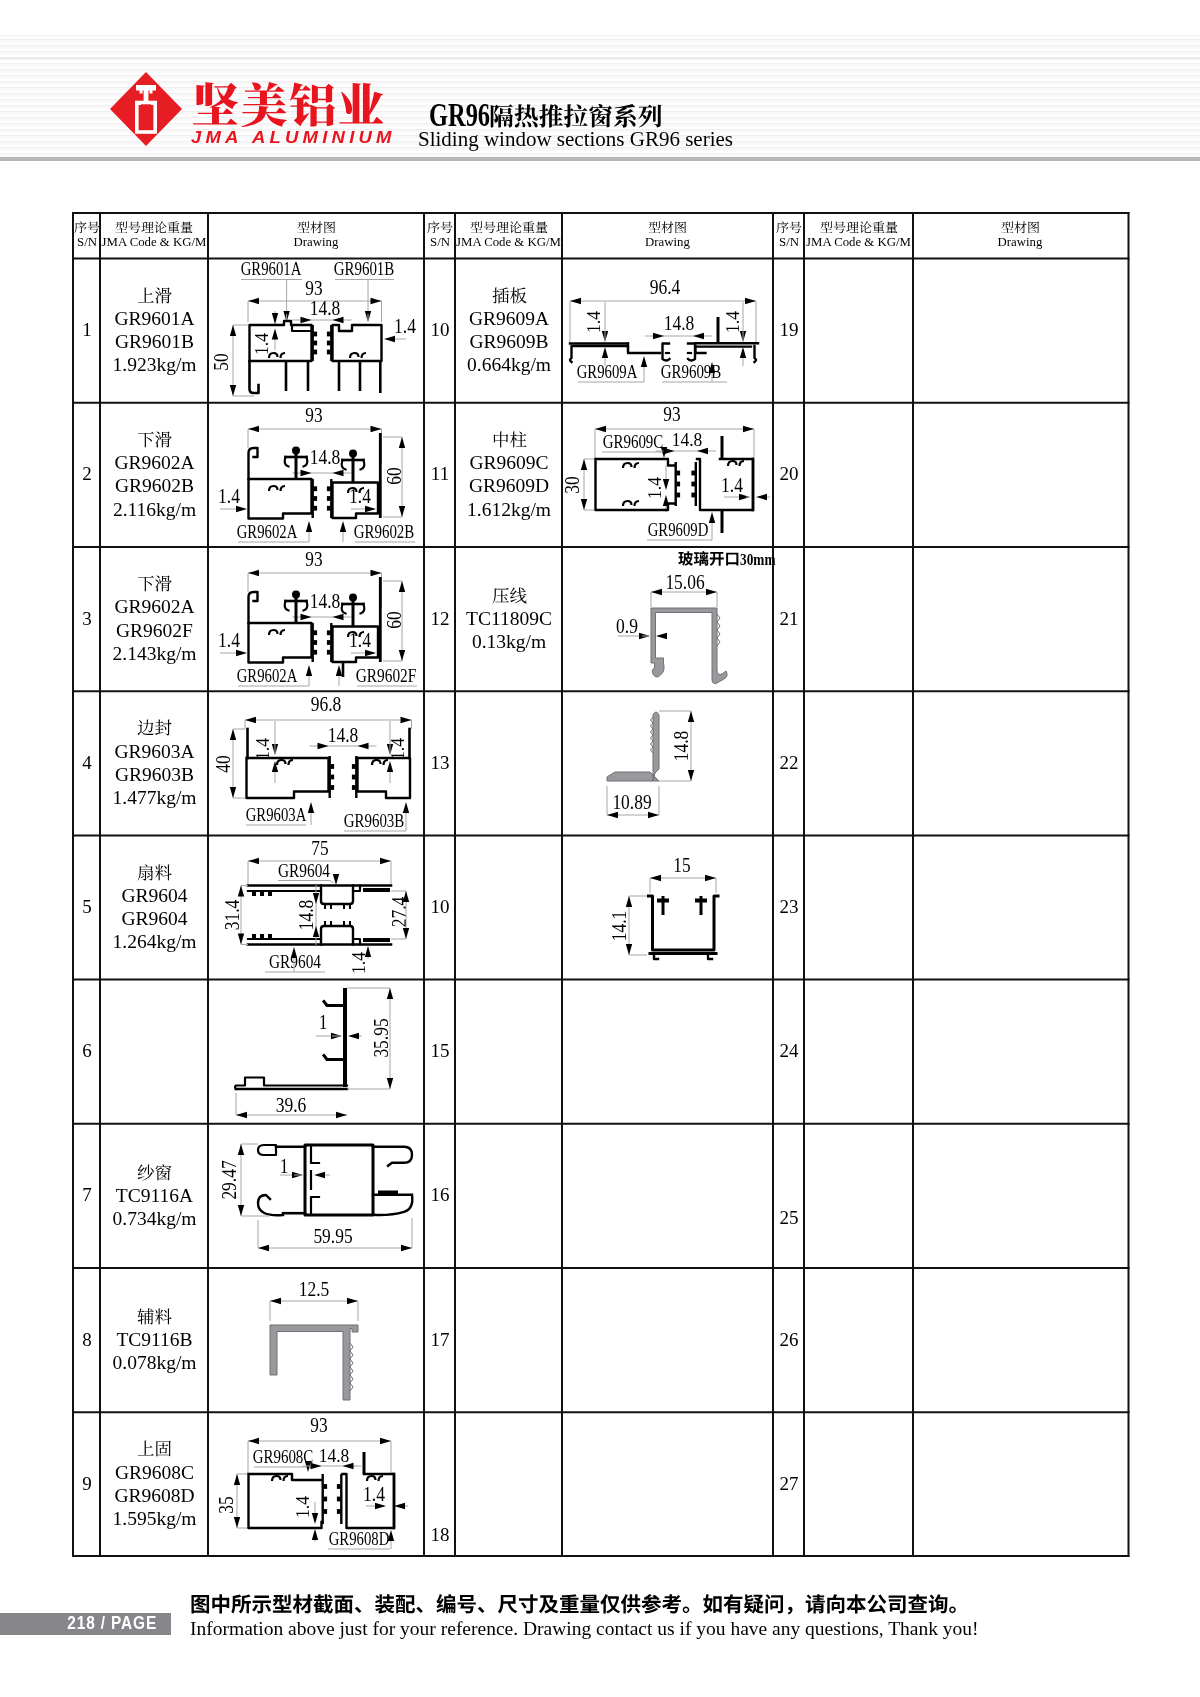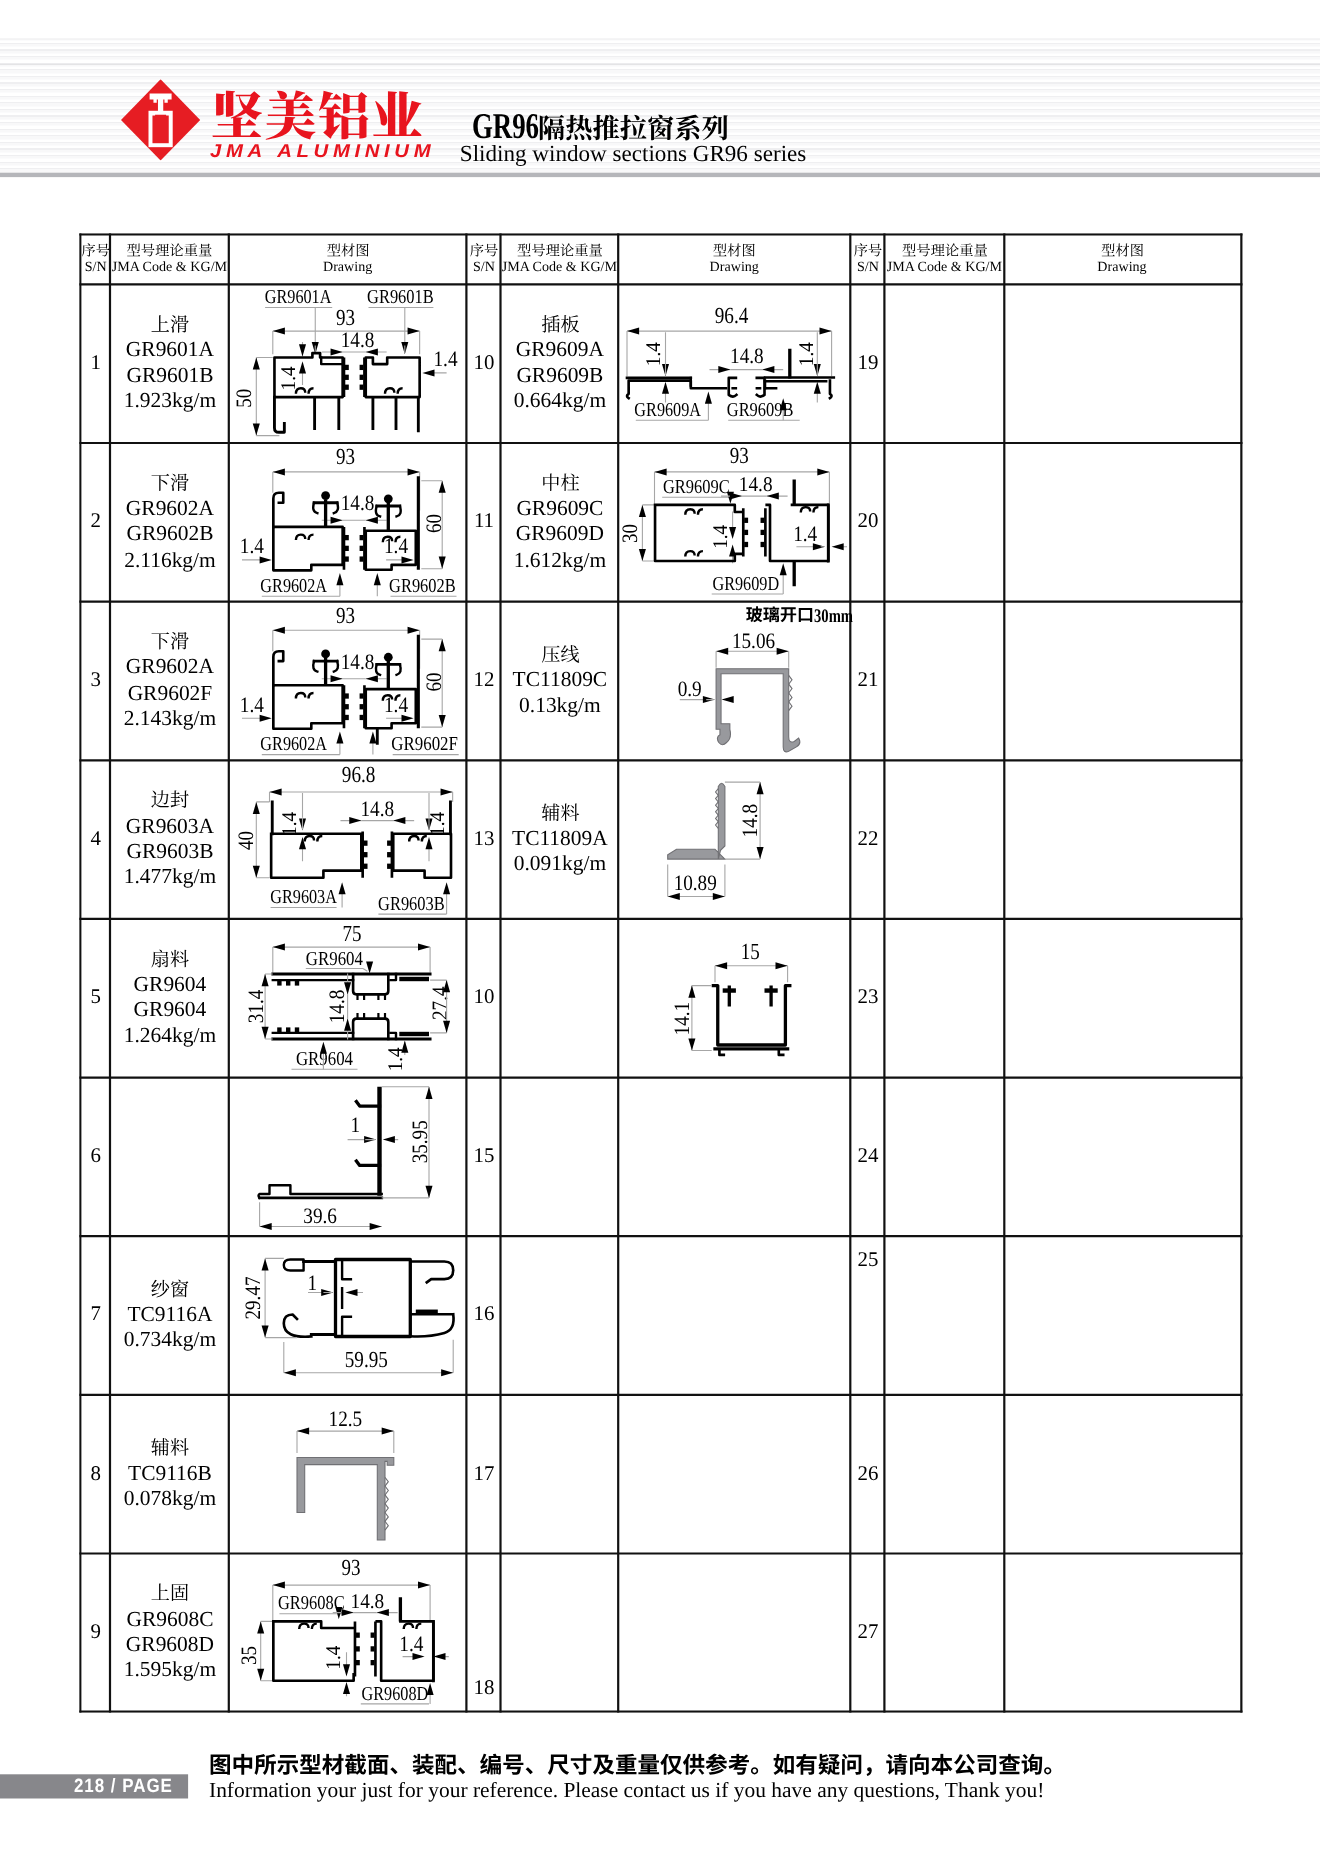--- a/index.html
+++ b/index.html
@@ -293,21 +293,21 @@
     <div class="sn" style="left:353px;top:768.6px;width:30px;height:142.2px">15</div>
     <div class="sn" style="left:353px;top:912.8199999999999px;width:30px;height:142.2px">16</div>
     <div class="sn" style="left:353px;top:1057.04px;width:30px;height:142.2px">17</div>
     <div class="sn" style="left:353px;top:1252px;width:30px;height:142.2px">18</div>
     <div class="sn" style="left:702px;top:47.5px;width:30px;height:142.2px">19</div>
     <div class="sn" style="left:702px;top:191.72px;width:30px;height:142.2px">20</div>
     <div class="sn" style="left:702px;top:335.94px;width:30px;height:142.2px">21</div>
     <div class="sn" style="left:702px;top:480.15999999999997px;width:30px;height:142.2px">22</div>
     <div class="sn" style="left:702px;top:624.38px;width:30px;height:142.2px">23</div>
     <div class="sn" style="left:702px;top:768.6px;width:30px;height:142.2px">24</div>
-    <div class="sn" style="left:702px;top:863px;width:30px;height:142.2px">25</div>
+    <div class="sn" style="left:702px;top:935px;width:30px;height:142.2px">25</div>
     <div class="sn" style="left:702px;top:1057.04px;width:30px;height:142.2px">26</div>
     <div class="sn" style="left:702px;top:1201.26px;width:30px;height:142.2px">27</div>
 <div class="cc" style="left:29px;top:47.5px;width:107px;height:142.2px">
       <div class="cl"><svg class="cjk" width="35.0" height="17.5" viewBox="0 -860 2000 1000" style="fill:#000">
           <use href="#r4E0A" x="0"></use>
           <use href="#r6ED1" x="1000"></use>
         </svg></div>
       <div class="cl">GR9601A</div>
       <div class="cl">GR9601B</div>
       <div class="cl">1.923kg/m</div>
@@ -391,28 +391,20 @@
       <div class="cl">GR9609D</div>
       <div class="cl">1.612kg/m</div>
     </div>
     <div class="cc" style="left:384px;top:335.94px;width:106px;height:142.2px">
       <div class="cl"><svg class="cjk" width="35.0" height="17.5" viewBox="0 -860 2000 1000" style="fill:#000">
           <use href="#r538B" x="0"></use>
           <use href="#r7EBF" x="1000"></use>
         </svg></div>
       <div class="cl">TC11809C</div>
       <div class="cl">0.13kg/m</div>
-    </div>
-    <div class="cc" style="left:384px;top:480.15999999999997px;width:106px;height:142.2px">
-      <div class="cl"><svg class="cjk" width="35.0" height="17.5" viewBox="0 -860 2000 1000" style="fill:#000">
-          <use href="#r8F85" x="0"></use>
-          <use href="#r6599" x="1000"></use>
-        </svg></div>
-      <div class="cl">TC11809A</div>
-      <div class="cl">0.091kg/m</div>
     </div>
 <svg class="abs" style="left:136px;top:46.5px" width="216" height="144" viewBox="0 0 216 144">
       <text x="63" y="17" font-family="Liberation Serif" font-size="18" fill="#000" text-anchor="middle" textLength="60.6" lengthAdjust="spacingAndGlyphs">GR9601A</text>
       <line x1="33" y1="21.5" x2="94" y2="21.5" stroke="#a6a6a6" stroke-width="1"></line>
       <text x="156" y="17" font-family="Liberation Serif" font-size="18" fill="#000" text-anchor="middle" textLength="60.6" lengthAdjust="spacingAndGlyphs">GR9601B</text>
       <line x1="127" y1="21.5" x2="186" y2="21.5" stroke="#a6a6a6" stroke-width="1"></line>
       <line x1="78.6" y1="21.5" x2="78.6" y2="56" stroke="#a6a6a6" stroke-width="1"></line>
       <polygon points="78.6,64 75.39999999999999,53 81.8,53"></polygon>
       <line x1="78.6" y1="56" x2="78.6" y2="63" stroke="#a6a6a6" stroke-width="1"></line>
       <line x1="160" y1="21.5" x2="160" y2="56" stroke="#a6a6a6" stroke-width="1"></line>
@@ -1000,15 +992,15 @@
       <use href="#s8BF7" x="30000"></use>
       <use href="#s5411" x="31000"></use>
       <use href="#s672C" x="32000"></use>
       <use href="#s516C" x="33000"></use>
       <use href="#s53F8" x="34000"></use>
       <use href="#s67E5" x="35000"></use>
       <use href="#s8BE2" x="36000"></use>
       <use href="#s3002" x="37000"></use>
     </svg>
   </div>
-<div class="fen">Information your just for your reference. Please contact us if you have any questions, Thank you!</div>
+<div class="fen">Information above just for your reference. Drawing contact us if you have any questions, Thank you!</div>
 <div class="fbar">
     <span>218 / PAGE</span>
   </div>
 </body></html>

